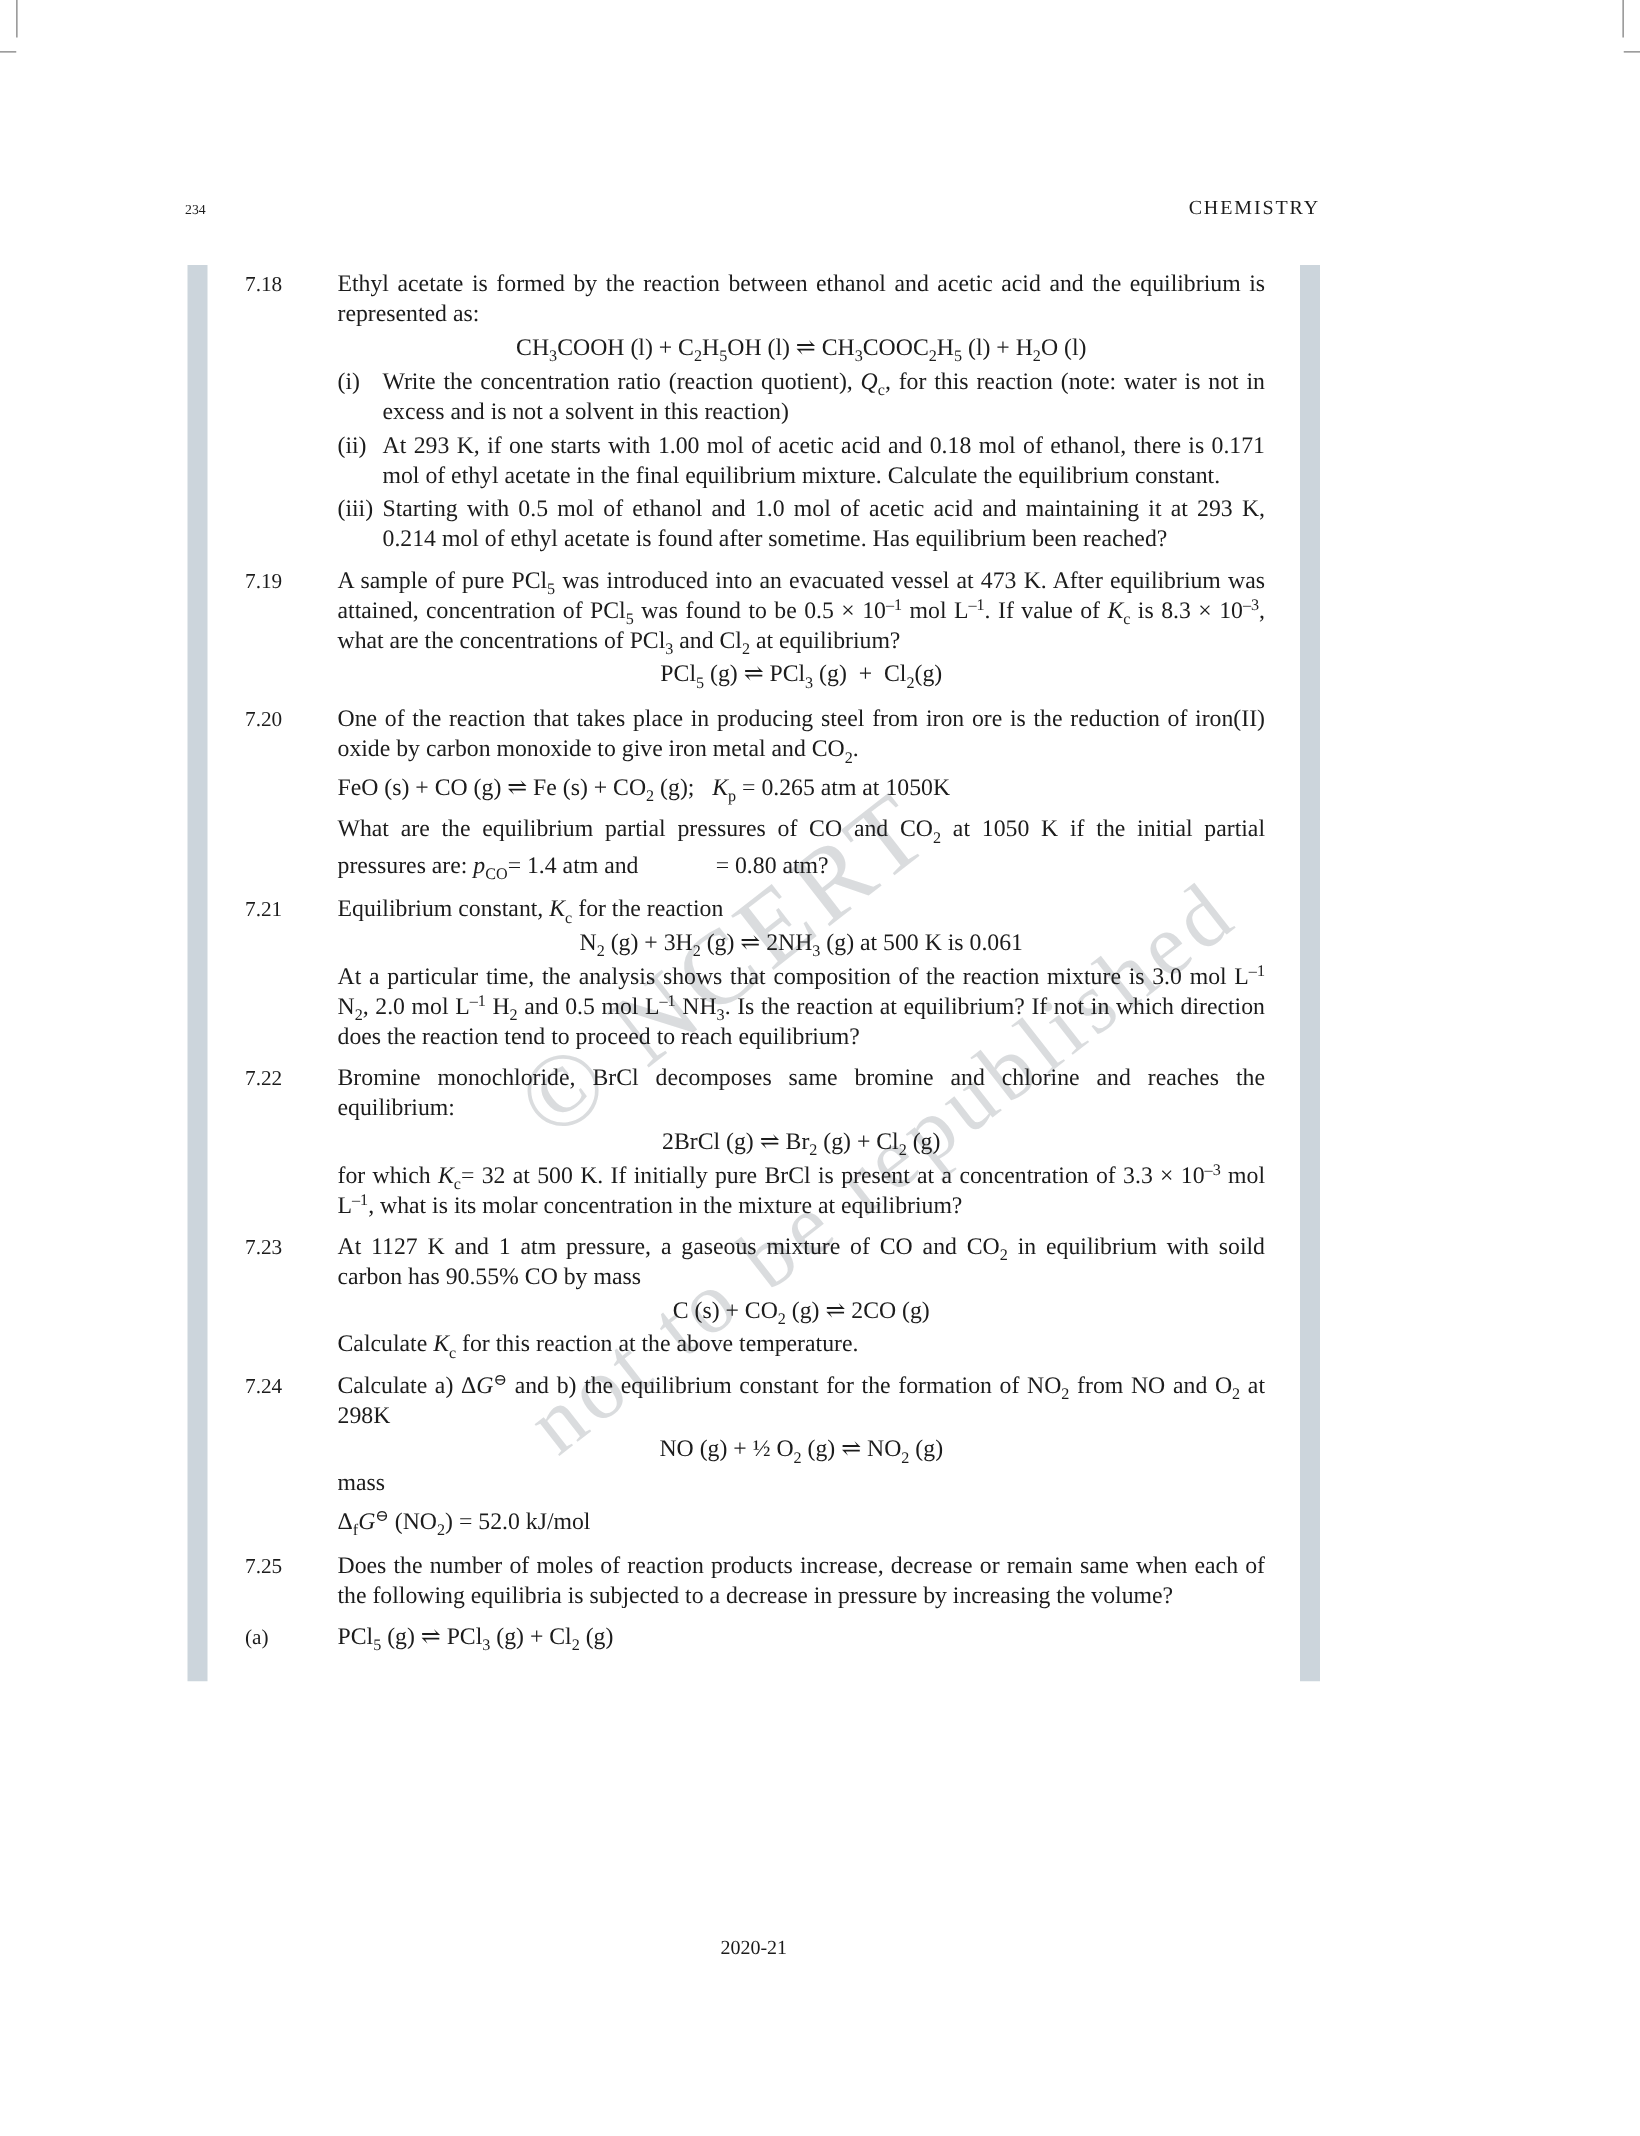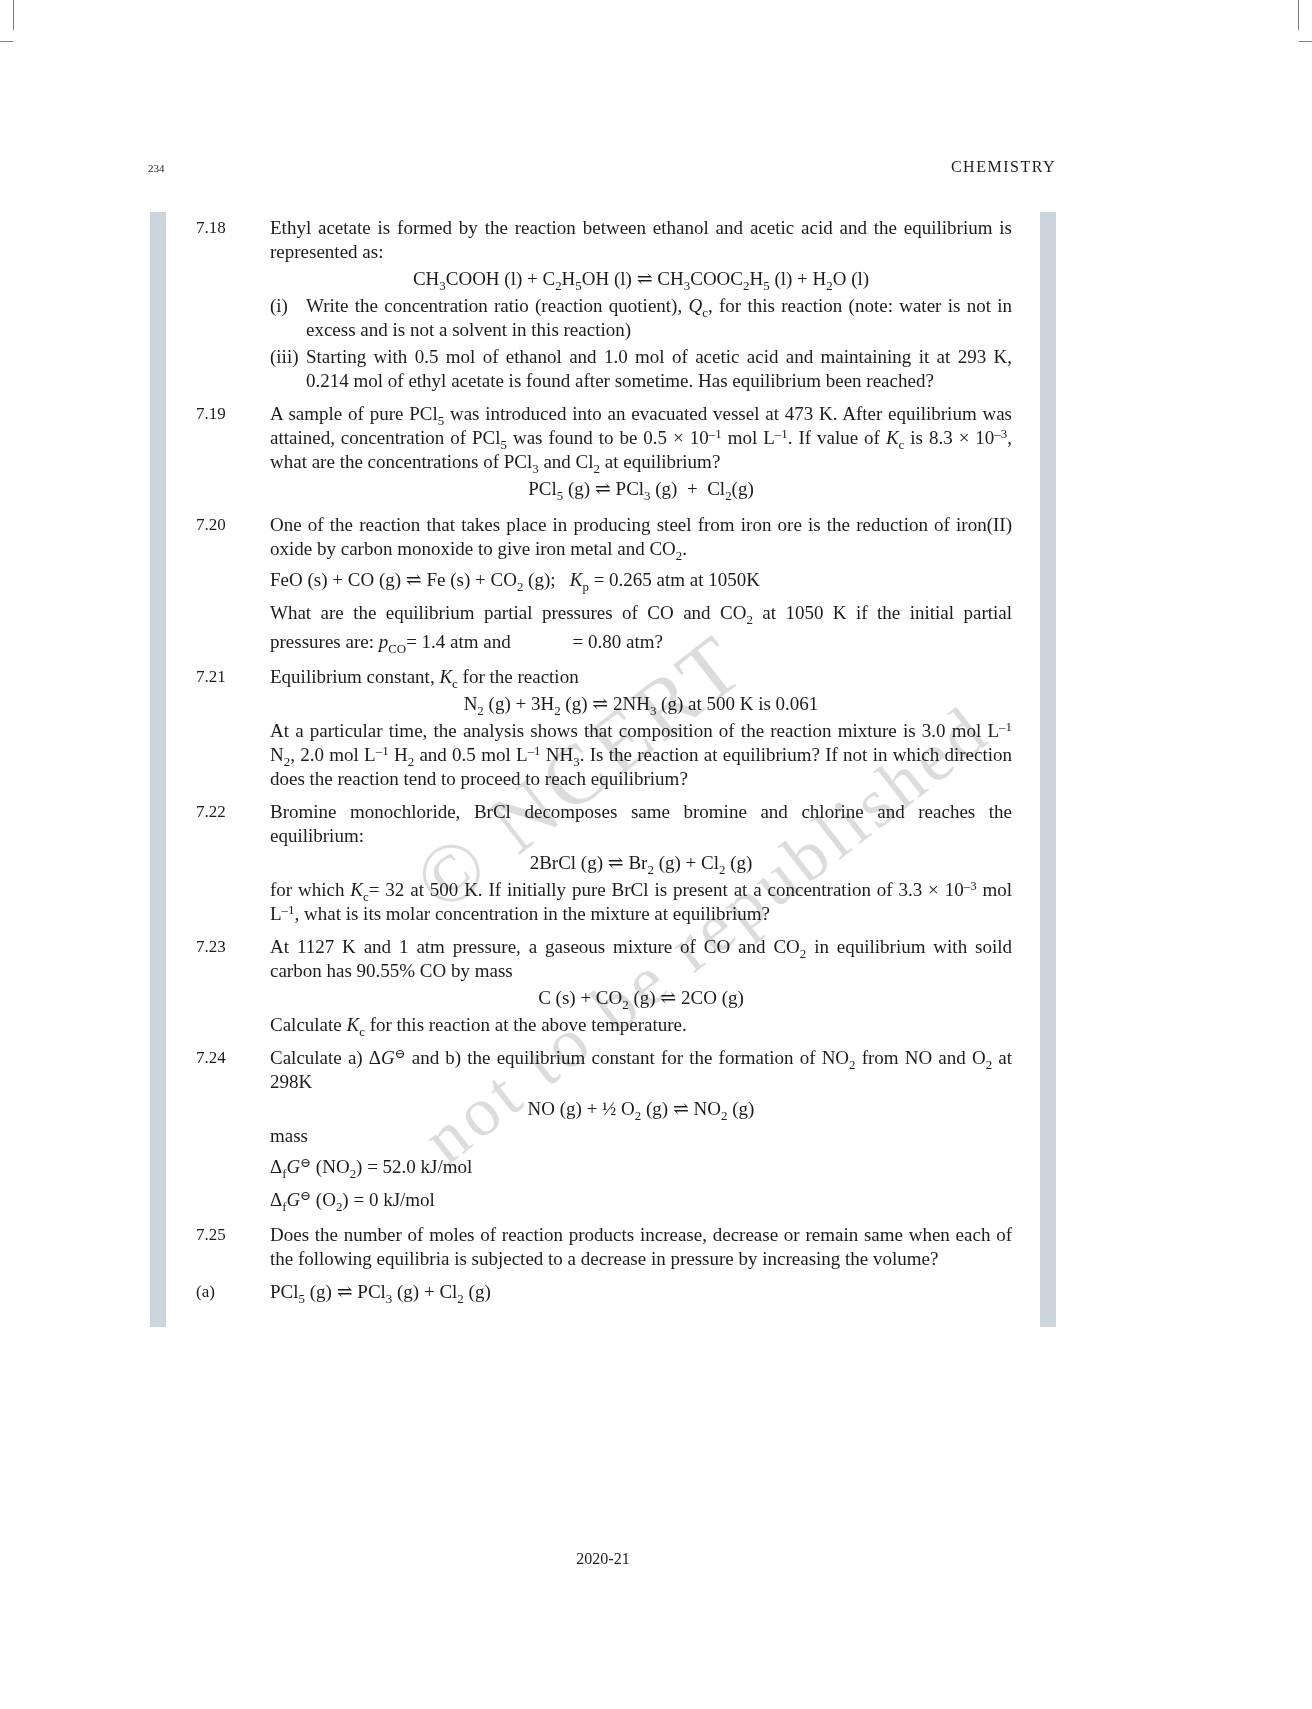--- a/index.html
+++ b/index.html
@@ -86,20 +86,24 @@
         <div class="problem">
           <div class="p-num">7.18</div>
           <div class="p-body">
             <div class="para">Ethyl acetate is formed by the reaction between ethanol and acetic acid and the equilibrium is represented as:</div>
             <div class="eq">CH<sub>3</sub>COOH (l) + C<sub>2</sub>H<sub>5</sub>OH (l) ⇌ CH<sub>3</sub>COOC<sub>2</sub>H<sub>5</sub> (l) + H<sub>2</sub>O (l)</div>
             <div class="item">
               <span class="item-label">(i)</span>
               <span class="item-text">Write the concentration ratio (reaction quotient), <i>Q</i><sub>c</sub>,  for this reaction (note: water is not in excess and is not a solvent in this reaction)</span>
             </div>
             <div class="item">
+              <span class="item-label">(ii)</span>
+              <span class="item-text">At 293 K, if one starts with 1.00 mol of acetic acid and 0.18 mol of ethanol, there is 0.171 mol of ethyl acetate in the final equilibrium mixture. Calculate the equilibrium constant.</span>
+            </div>
+            <div class="item">
               <span class="item-label">(iii)</span>
               <span class="item-text">Starting with 0.5 mol of ethanol and 1.0 mol of acetic acid and maintaining it at 293 K, 0.214 mol of ethyl acetate is found after sometime. Has equilibrium been reached?</span>
             </div>
           </div>
         </div>
         <div class="problem">
           <div class="p-num">7.19</div>
           <div class="p-body">
             <div class="para">A sample of pure PCl<sub>5</sub> was introduced into an evacuated vessel at 473 K. After equilibrium was attained, concentration of PCl<sub>5</sub> was found to be 0.5 × 10<sup>–1</sup> mol L<sup>–1</sup>. If value of <i>K</i><sub>c</sub> is 8.3 × 10<sup>–3</sup>, what are the concentrations of PCl<sub>3</sub> and Cl<sub>2</sub> at equilibrium?</div>
             <div class="eq">PCl<sub>5</sub> (g) ⇌ PCl<sub>3</sub> (g)&nbsp;&nbsp;+&nbsp;&nbsp;Cl<sub>2</sub>(g)</div>
@@ -137,21 +141,20 @@
             <div class="para">Calculate <i>K</i><sub>c</sub> for this reaction at the above temperature.</div>
           </div>
         </div>
         <div class="problem">
           <div class="p-num">7.24</div>
           <div class="p-body">
             <div class="para">Calculate a) Δ<i>G</i><sup>⊖</sup> and b) the equilibrium constant for the formation of NO<sub>2</sub> from NO and O<sub>2</sub> at 298K</div>
             <div class="eq">NO (g) + ½ O<sub>2</sub> (g) ⇌ NO<sub>2</sub> (g)</div>
             <div class="line">mass</div>
             <div class="line loose">Δ<sub>f</sub><i>G</i><sup>⊖</sup> (NO<sub>2</sub>) = 52.0 kJ/mol</div>
-            <div class="line loose">Δ<sub>f</sub><i>G</i><sup>⊖</sup> (O<sub>2</sub>) = 0 kJ/mol</div>
           </div>
         </div>
         <div class="problem">
           <div class="p-num">7.25</div>
           <div class="p-body">
             <div class="para">Does the number of moles of reaction products increase, decrease or remain same when each of the following equilibria is subjected to a decrease in pressure by increasing the volume?</div>
           </div>
         </div>
         <div class="problem">
           <div class="p-num">(a)</div>

